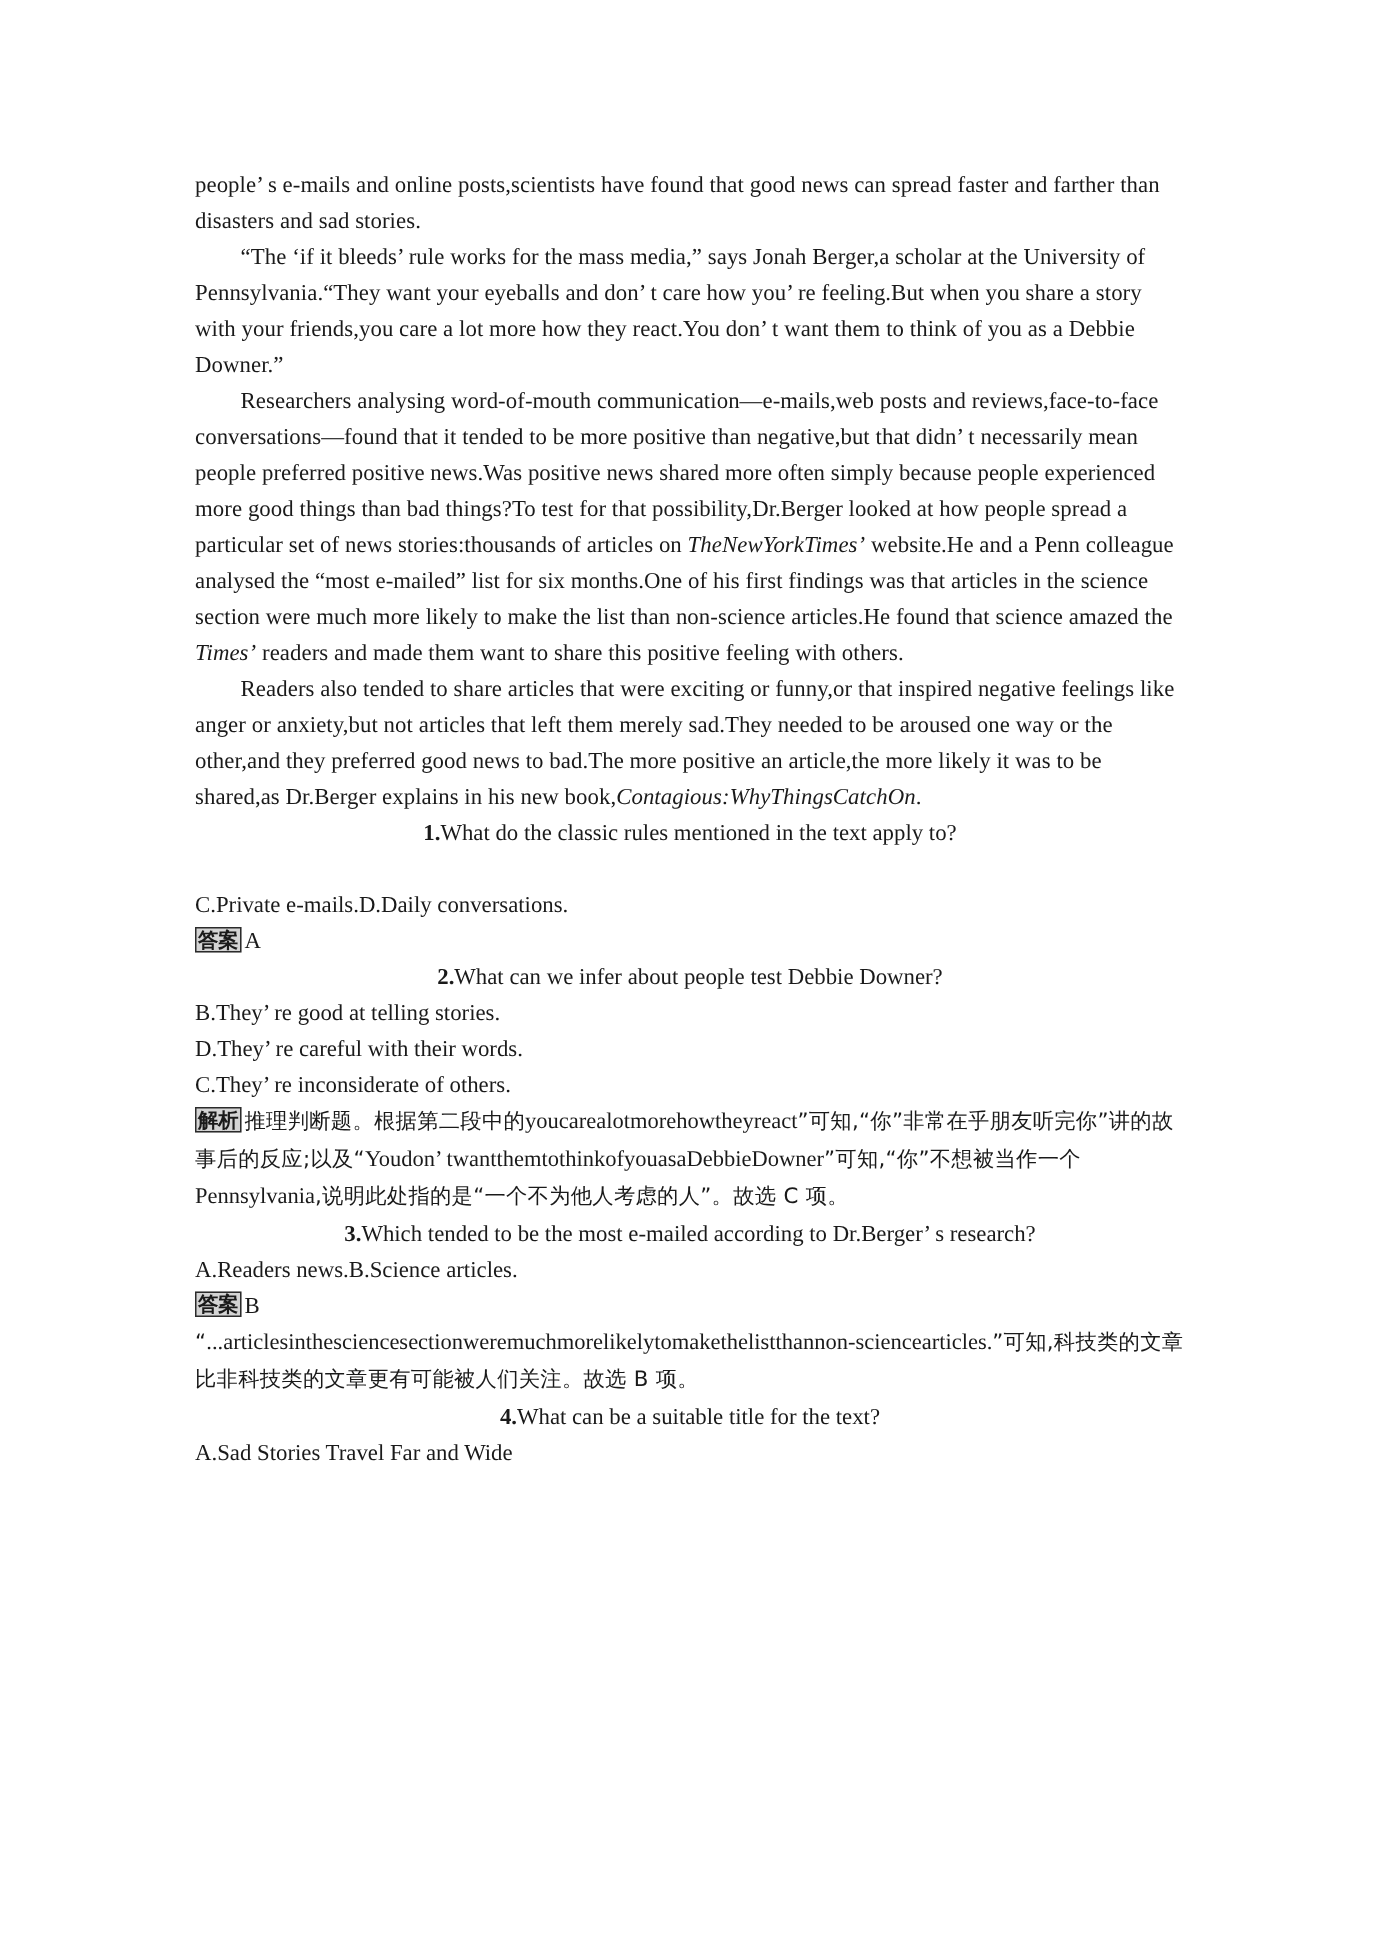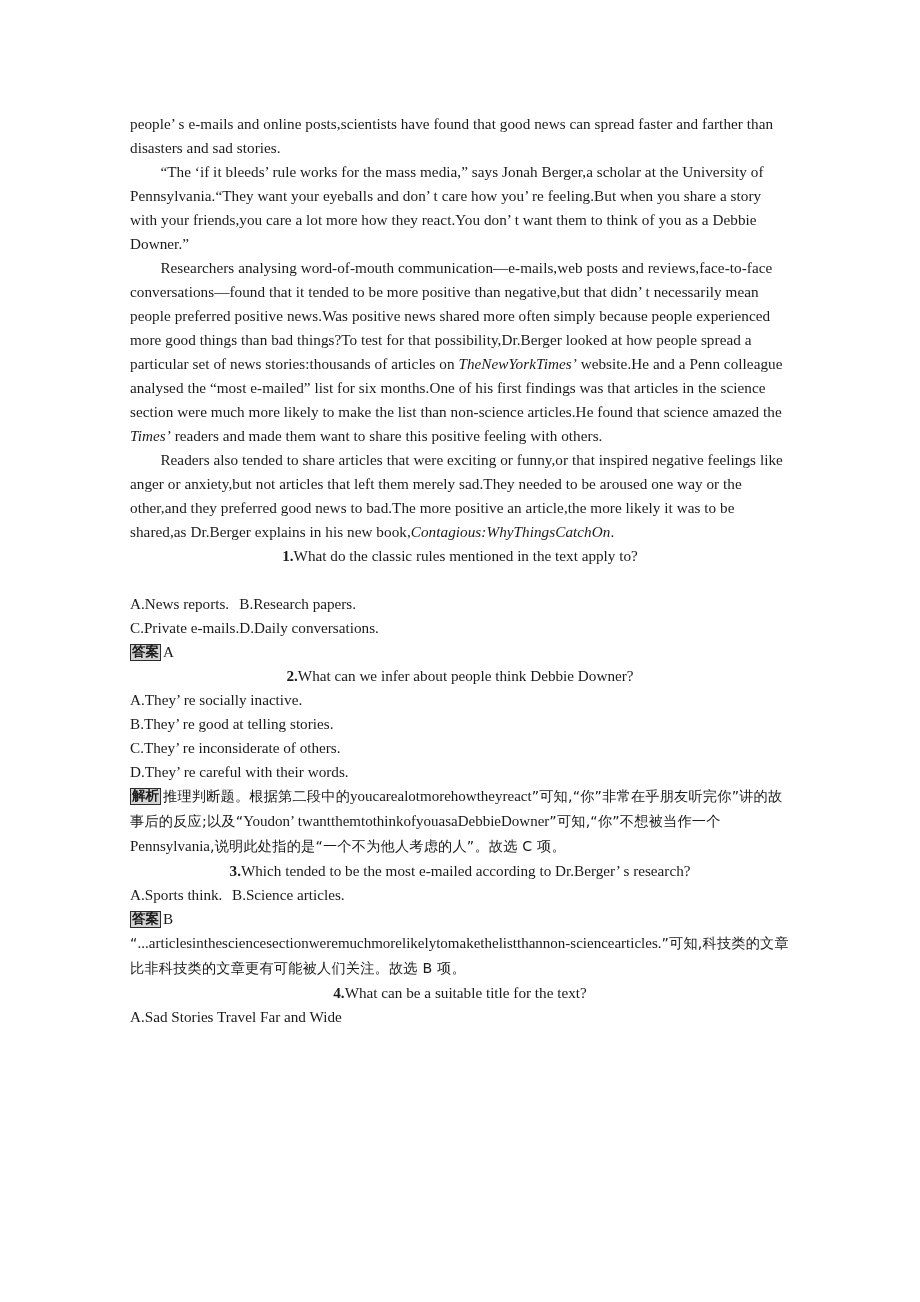--- a/index.html
+++ b/index.html
@@ -72,21 +72,21 @@
   
   .ans-line, .ana-block {
     font-size: 15.2px;
     line-height: 24px;
     margin: 0;
   }
   .tagbox {
     display: inline-block;
     background: #d4d4d4;
     border: 1px solid #2b2b2b;
-    font-family: Liberation Mono, monospace;
+    font-family: Liberation Serif, serif;
     font-size: 13.5px;
     line-height: 15px;
     padding: 0px 1px;
     margin-right: 2px;
     vertical-align: 1px;
     letter-spacing: 0px;
     font-weight: 600;
   }
   .ans-val {
     font-size: 15.2px;
@@ -120,47 +120,42 @@
     <p class="para indent"><span>Researchers analysing word-of-mouth communication—e-mails,web posts and reviews,face-to-face conversations—found that it tended to be more positive than negative,but that didn’ t necessarily mean people preferred positive news.Was positive news shared more often simply because people experienced more good things than bad things?To test for that possibility,Dr.Berger looked at how people spread a particular set of news stories:thousands of articles on </span><i>TheNewYorkTimes’</i><span> website.He and a Penn colleague analysed the “most e-mailed” list for six months.One of his first findings was that articles in the science section were much more likely to make the list than non-science articles.He found that science amazed the </span><i>Times’</i><span> readers and made them want to share this positive feeling with others.</span></p>
 
     <p class="para indent"><span>Readers also tended to share articles that were exciting or funny,or that inspired negative feelings like anger or anxiety,but not articles that left them merely sad.They needed to be aroused one way or the other,and they preferred good news to bad.The more positive an article,the more likely it was to be shared,as Dr.Berger explains in his new book,</span><i>Contagious:WhyThingsCatchOn</i><span>.</span></p>
 
     <p class="q-stem"><span class="q-num">1.</span><span>What do the classic rules mentioned in the text apply to?</span></p>
 
     <div style="height:24px"></div>
 
     <div class="opt-grid">
       <div class="opt-line">
-        <span class="opt-cell c1">A.News reports.</span>
-        <span class="opt-cell">B.Research papers.</span>
-      </div>
-      <div class="opt-line">
         <span class="opt-cell c1">C.Private e-mails.</span>
         <span class="opt-cell">D.Daily conversations.</span>
       </div>
     </div>
 
     <p class="ans-line"><span class="tagbox">答案</span><span class="ans-val">A</span></p>
 
 
-    <p class="q-stem"><span class="q-num">2.</span><span>What can we infer about people think Debbie Downer?</span></p>
+    <p class="q-stem"><span class="q-num">2.</span><span>What can we infer about people test Debbie Downer?</span></p>
 
-    <p class="opt-single">A.They’ re socially inactive.</p>
     <p class="opt-single">B.They’ re good at telling stories.</p>
+    <p class="opt-single">D.They’ re careful with their words.</p>
     <p class="opt-single">C.They’ re inconsiderate of others.</p>
-    <p class="opt-single">D.They’ re careful with their words.</p>
 
 
     <p class="ana-block"><span class="tagbox">解析</span><span class="cn">推理判断题。根据第二段中的</span><span class="en">youcarealotmorehowtheyreact</span><span class="cn">”可知,“你”非常在乎朋友听完你”讲的故事后的反应;以及“</span><span class="en">Youdon’ twantthemtothinkofyouasaDebbieDowner</span><span class="cn">”可知,“你”不想被当作一个 </span><span class="en">Pennsylvania</span><span class="cn">,说明此处指的是“一个不为他人考虑的人”。故选 C 项。</span></p>
 
     <p class="q-stem"><span class="q-num">3.</span><span>Which tended to be the most e-mailed according to Dr.Berger’ s research?</span></p>
 
     <div class="opt-grid wide">
       <div class="opt-line">
-        <span class="opt-cell c1">A.Sports think.</span>
+        <span class="opt-cell c1">A.Readers news.</span>
         <span class="opt-cell">B.Science articles.</span>
       </div>
     </div>
 
     <p class="ans-line"><span class="tagbox">答案</span><span class="ans-val">B</span></p>
 
 
     <p class="ana-block"><span class="cn">“</span><span class="en">...articlesinthesciencesectionweremuchmorelikelytomakethelistthannon-sciencearticles.</span><span class="cn">”可知,科技类的文章比非科技类的文章更有可能被人们关注。故选 B 项。</span></p>
 
     <p class="q-stem"><span class="q-num">4.</span><span>What can be a suitable title for the text?</span></p>

